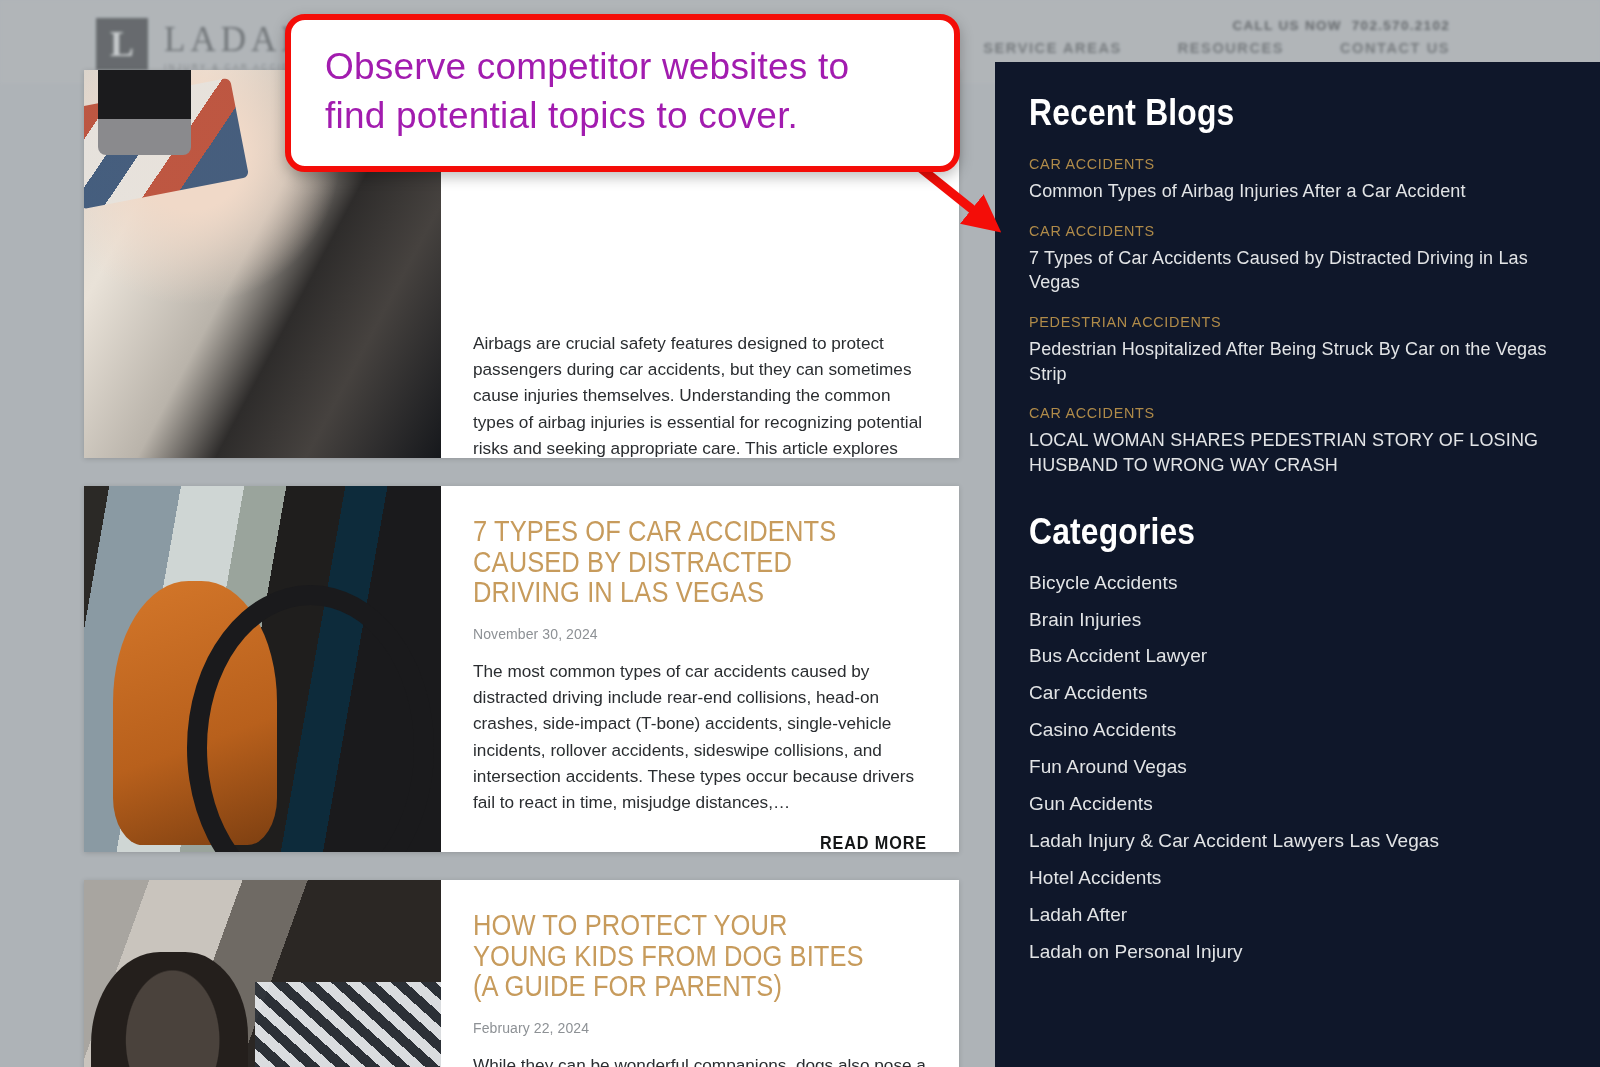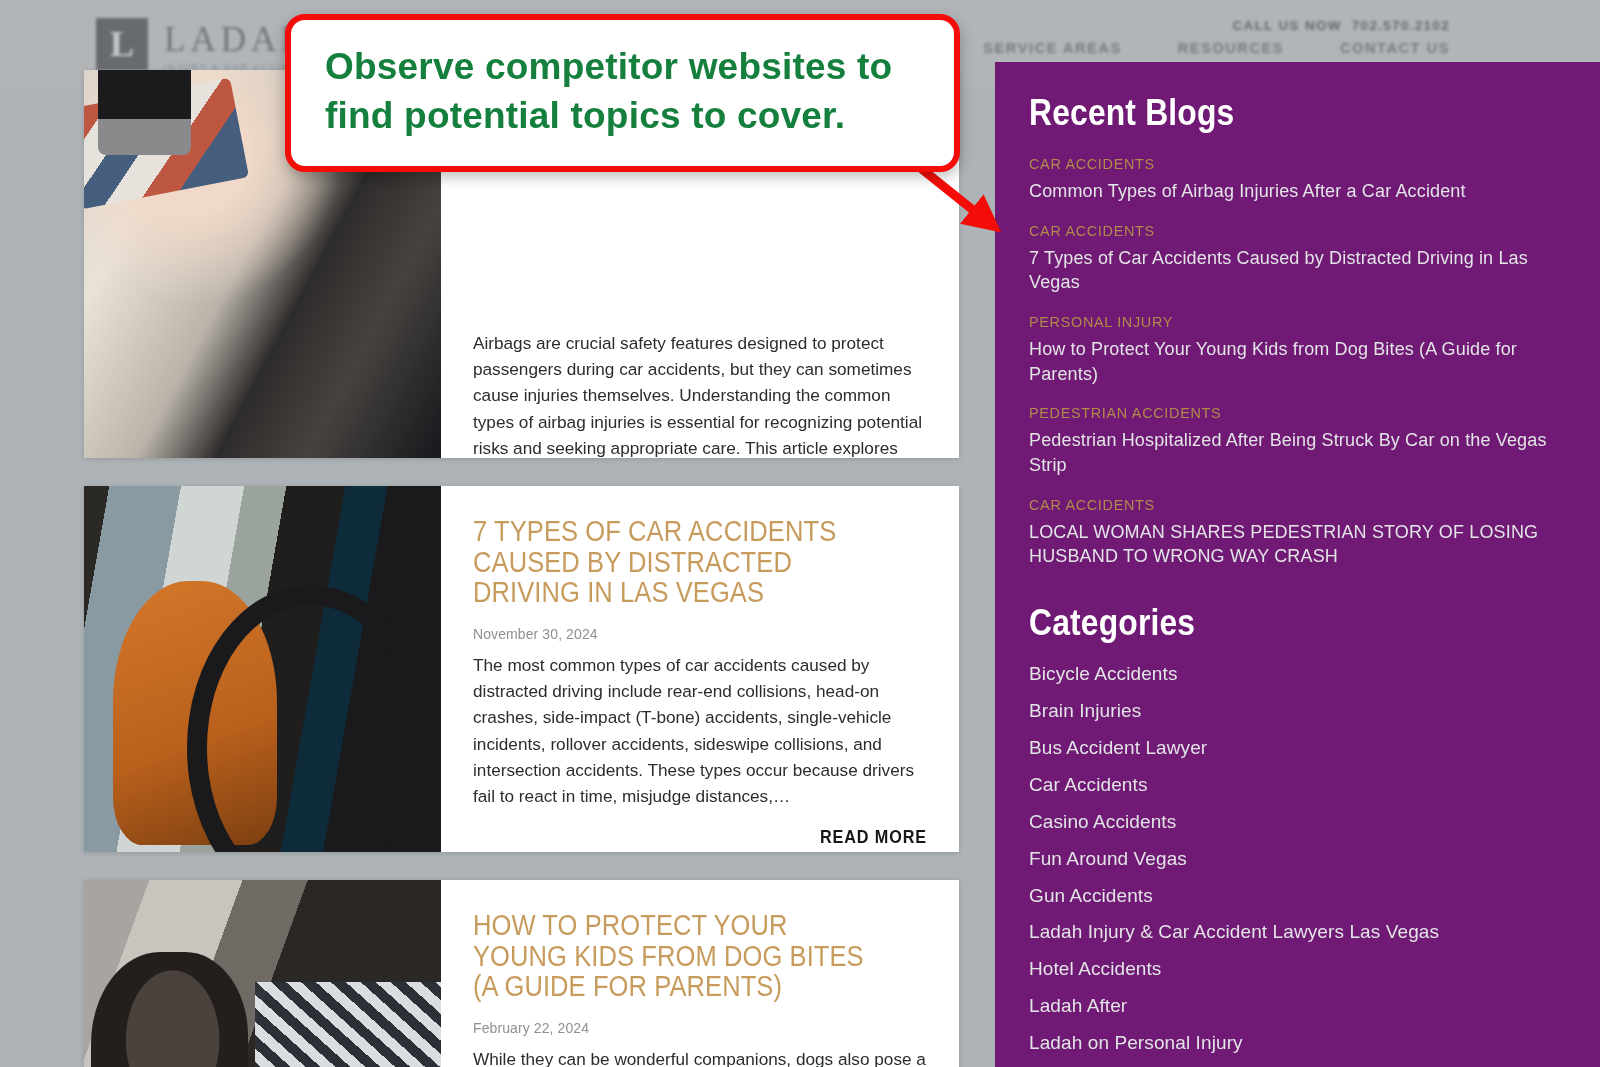--- a/index.html
+++ b/index.html
@@ -120,21 +120,21 @@
     transform: scaleX(0.88);
     transform-origin: left center;
   }
   .post-date {
     margin-top: 18px;
     font-size: 14px;
     color: #8d9195;
     letter-spacing: 0.1px;
   }
   .post-excerpt {
-    margin-top: 10px;
+    margin-top: 16px;
     font-size: 17.2px;
     line-height: 1.52;
     color: #2a2d30;
   }
   .read-more {
     margin-top: 18px;
     text-align: right;
     font-family: "Liberation Sans Narrow", "Liberation Sans", sans-serif;
     font-size: 18px;
     font-weight: 700;
@@ -170,21 +170,21 @@
     background: radial-gradient(ellipse at 52% 42%, #4a423c 0 40%, #241f1c 41% 100%); border-radius: 44% 40% 36% 42%; }
   .img-c::after { content:""; position:absolute; right:-4%; top:34%; width:56%; height:58%;
     background: repeating-linear-gradient(42deg, #2c3138 0 10px, #e9ecef 10px 20px); opacity:.92; }
 
   
   #sidebar {
     position: absolute;
     left: 995px; top: 62px;
     width: 605px;
     height: 1005px;
-    background: #701a75;
+    background: #0f172a;
     padding: 30px 42px 0 34px;
     overflow: hidden;
   }
   .side-heading {
     font-family: "Liberation Sans Narrow", "Liberation Sans", sans-serif;
     font-size: 37px;
     font-weight: 700;
     color: #ffffff;
     letter-spacing: 0.2px;
     transform: scaleX(0.86);
@@ -223,23 +223,23 @@
     padding: 22px 34px 26px 34px;
     background: #ffffff;
     border: 6px solid #f40d08;
     border-radius: 20px;
     box-shadow: 0 5px 14px rgba(0,0,0,0.26);
     z-index: 40;
   }
   #callout-text {
     font-family: "Liberation Sans Narrow", "Liberation Sans", sans-serif;
     font-size: 37px;
-    font-weight: 700;
+    font-weight: 400;
     line-height: 1.33;
-    color: #15803d;
+    color: #a21caf;
     letter-spacing: 0.2px;
   }
   #callout-arrow {
     position: absolute;
     left: 880px; top: 130px;
     width: 150px; height: 120px;
     z-index: 39;
     pointer-events: none;
   }
 </style>
@@ -313,24 +313,20 @@
     <div class="side-heading">Recent Blogs</div>
 
     <div id="recent-list">
       <div class="recent-item">
         <div class="recent-cat">CAR ACCIDENTS</div>
         <div class="recent-title">Common Types of Airbag Injuries After a Car Accident</div>
       </div>
       <div class="recent-item">
         <div class="recent-cat">CAR ACCIDENTS</div>
         <div class="recent-title">7 Types of Car Accidents Caused by Distracted Driving in Las Vegas</div>
-      </div>
-      <div class="recent-item">
-        <div class="recent-cat">PERSONAL INJURY</div>
-        <div class="recent-title">How to Protect Your Young Kids from Dog Bites (A Guide for Parents)</div>
       </div>
       <div class="recent-item">
         <div class="recent-cat">PEDESTRIAN ACCIDENTS</div>
         <div class="recent-title">Pedestrian Hospitalized After Being Struck By Car on the Vegas Strip</div>
       </div>
       <div class="recent-item">
         <div class="recent-cat">CAR ACCIDENTS</div>
         <div class="recent-title">LOCAL WOMAN SHARES PEDESTRIAN STORY OF LOSING HUSBAND TO WRONG WAY CRASH</div>
       </div>
     </div>

